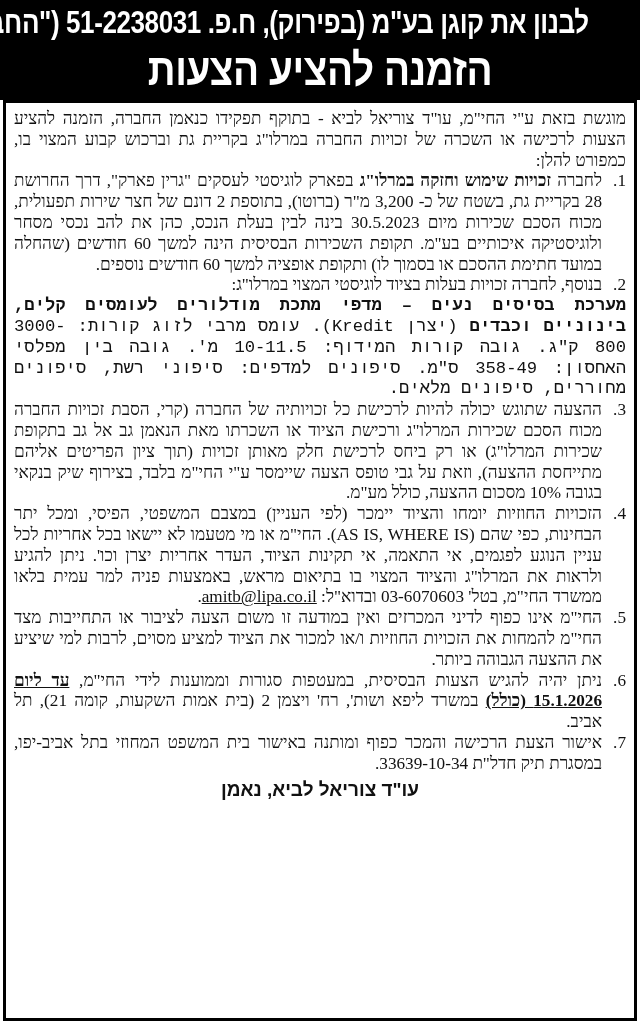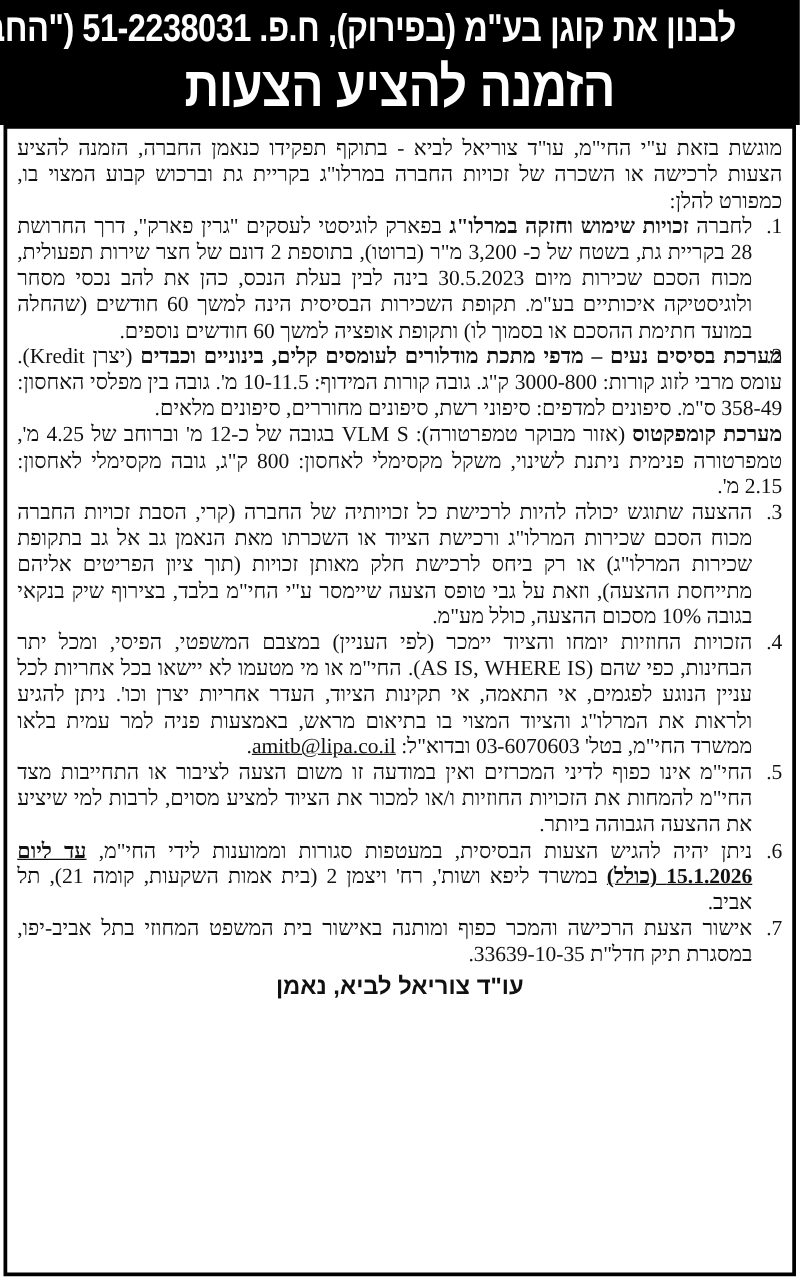--- a/index.html
+++ b/index.html
@@ -22,21 +22,21 @@
   .box {
     position: absolute; top: 100px; left: 3px; right: 3px; bottom: 3px;
     border: 3px solid #000; border-top: 3px solid #000; box-sizing: border-box;
     padding: 6px 8px 0 8px;
     font-size: 17.2px; line-height: 20.8px; color: #111; text-align: justify;
   }
   .box p { margin: 0; }
   ol { margin: 0; padding: 0 24px 0 0; list-style: none; }
   ol li { position: relative; margin: 0; }
   ol li .num { position: absolute; right: -24px; top: 0; width: 20px; text-align: right; }
-  .sub { margin-right: -24px; }
+  .sub { margin-right: -24px; font-family: Liberation Mono, monospace; }
   b, .bold { font-weight: 700; }
   .u { text-decoration: underline; margin-top: 32px; }
   .sig {
     text-align: center; font-weight: 700; font-size: 19px; line-height: 26px;
     font-family: "Liberation Sans", sans-serif; margin-top: 2px;
   }
   .latin { font-family: "Liberation Serif", serif; }
 </style>
 </head>
 <body>
@@ -49,41 +49,41 @@
 
   <div class="box">
     <p>מוגשת בזאת ע"י החי"מ, עו"ד צוריאל לביא - בתוקף תפקידו כנאמן החברה, הזמנה להציע הצעות לרכישה או השכרה של זכויות החברה במרלו"ג בקריית גת וברכוש קבוע המצוי בו, כמפורט להלן:</p>
     <ol>
       <li>
         <span class="num">1.</span>
         <span>לחברה </span><b>זכויות שימוש וחזקה במרלו"ג</b><span> בפארק לוגיסטי לעסקים "גרין פארק", דרך החרושת 28 בקריית גת, בשטח של כ- 3,200 מ"ר (ברוטו), בתוספת 2 דונם של חצר שירות תפעולית, מכוח הסכם שכירות מיום 30.5.2023 בינה לבין בעלת הנכס, כהן את להב נכסי מסחר ולוגיסטיקה איכותיים בע"מ. תקופת השכירות הבסיסית הינה למשך 60 חודשים (שהחלה במועד חתימת ההסכם או בסמוך לו) ותקופת אופציה למשך 60 חודשים נוספים.</span>
       </li>
       <li>
         <span class="num">2.</span>
+        <span>בנוסף, לחברה זכויות בעלות בציוד לוגיסטי המצוי במרלו"ג:</span>
         <div class="sub">
           <p><b>מערכת בסיסים נעים – מדפי מתכת מודלורים לעומסים קלים, בינוניים וכבדים</b><span> (יצרן Kredit). עומס מרבי לזוג קורות: 3000-800 ק"ג. גובה קורות המידוף: 10-11.5 מ'. גובה בין מפלסי האחסון: 358-49 ס"מ. סיפונים למדפים: סיפוני רשת, סיפונים מחוררים, סיפונים מלאים.</span></p>
-          <p><b>מערכת קומפקטוס</b><span> (אזור מבוקר טמפרטורה): VLM S בגובה של כ-12 מ' וברוחב של 4.25 מ', טמפרטורה פנימית ניתנת לשינוי, משקל מקסימלי לאחסון: 800 ק"ג, גובה מקסימלי לאחסון: 2.15 מ'.</span></p>
         </div>
       </li>
       <li>
         <span class="num">3.</span>
         <span>ההצעה שתוגש יכולה להיות לרכישת כל זכויותיה של החברה (קרי, הסבת זכויות החברה מכוח הסכם שכירות המרלו"ג ורכישת הציוד או השכרתו מאת הנאמן גב אל גב בתקופת שכירות המרלו"ג) או רק ביחס לרכישת חלק מאותן זכויות (תוך ציון הפריטים אליהם מתייחסת ההצעה), וזאת על גבי טופס הצעה שיימסר ע"י החי"מ בלבד, בצירוף שיק בנקאי בגובה 10% מסכום ההצעה, כולל מע"מ.</span>
       </li>
       <li>
         <span class="num">4.</span>
         <span>הזכויות החוזיות יומחו והציוד יימכר (לפי העניין) במצבם המשפטי, הפיסי, ומכל יתר הבחינות, כפי שהם (AS IS, WHERE IS). החי"מ או מי מטעמו לא יישאו בכל אחריות לכל עניין הנוגע לפגמים, אי התאמה, אי תקינות הציוד, העדר אחריות יצרן וכו'. ניתן להגיע ולראות את המרלו"ג והציוד המצוי בו בתיאום מראש, באמצעות פניה למר עמית בלאו ממשרד החי"מ, בטל' 03-6070603 ובדוא"ל: </span><span class="u latin">amitb@lipa.co.il</span><span>.</span>
       </li>
       <li>
         <span class="num">5.</span>
         <span>החי"מ אינו כפוף לדיני המכרזים ואין במודעה זו משום הצעה לציבור או התחייבות מצד החי"מ להמחות את הזכויות החוזיות ו/או למכור את הציוד למציע מסוים, לרבות למי שיציע את ההצעה הגבוהה ביותר.</span>
       </li>
       <li>
         <span class="num">6.</span>
         <span>ניתן יהיה להגיש הצעות הבסיסית, במעטפות סגורות וממוענות לידי החי"מ, </span><b class="u">עד ליום 15.1.2026 (כולל)</b><span> במשרד ליפא ושות', רח' ויצמן 2 (בית אמות השקעות, קומה 21), תל אביב.</span>
       </li>
       <li>
         <span class="num">7.</span>
-        <span>אישור הצעת הרכישה והמכר כפוף ומותנה באישור בית המשפט המחוזי בתל אביב-יפו, במסגרת תיק חדל"ת 33639-10-35.</span>
+        <span>אישור הצעת הרכישה והמכר כפוף ומותנה באישור בית המשפט המחוזי בתל אביב-יפו, במסגרת תיק חדל"ת 33639-10-34.</span>
       </li>
     </ol>
     <div class="sig">עו"ד צוריאל לביא, נאמן</div>
   </div>
 </div>
 
 </body></html>

